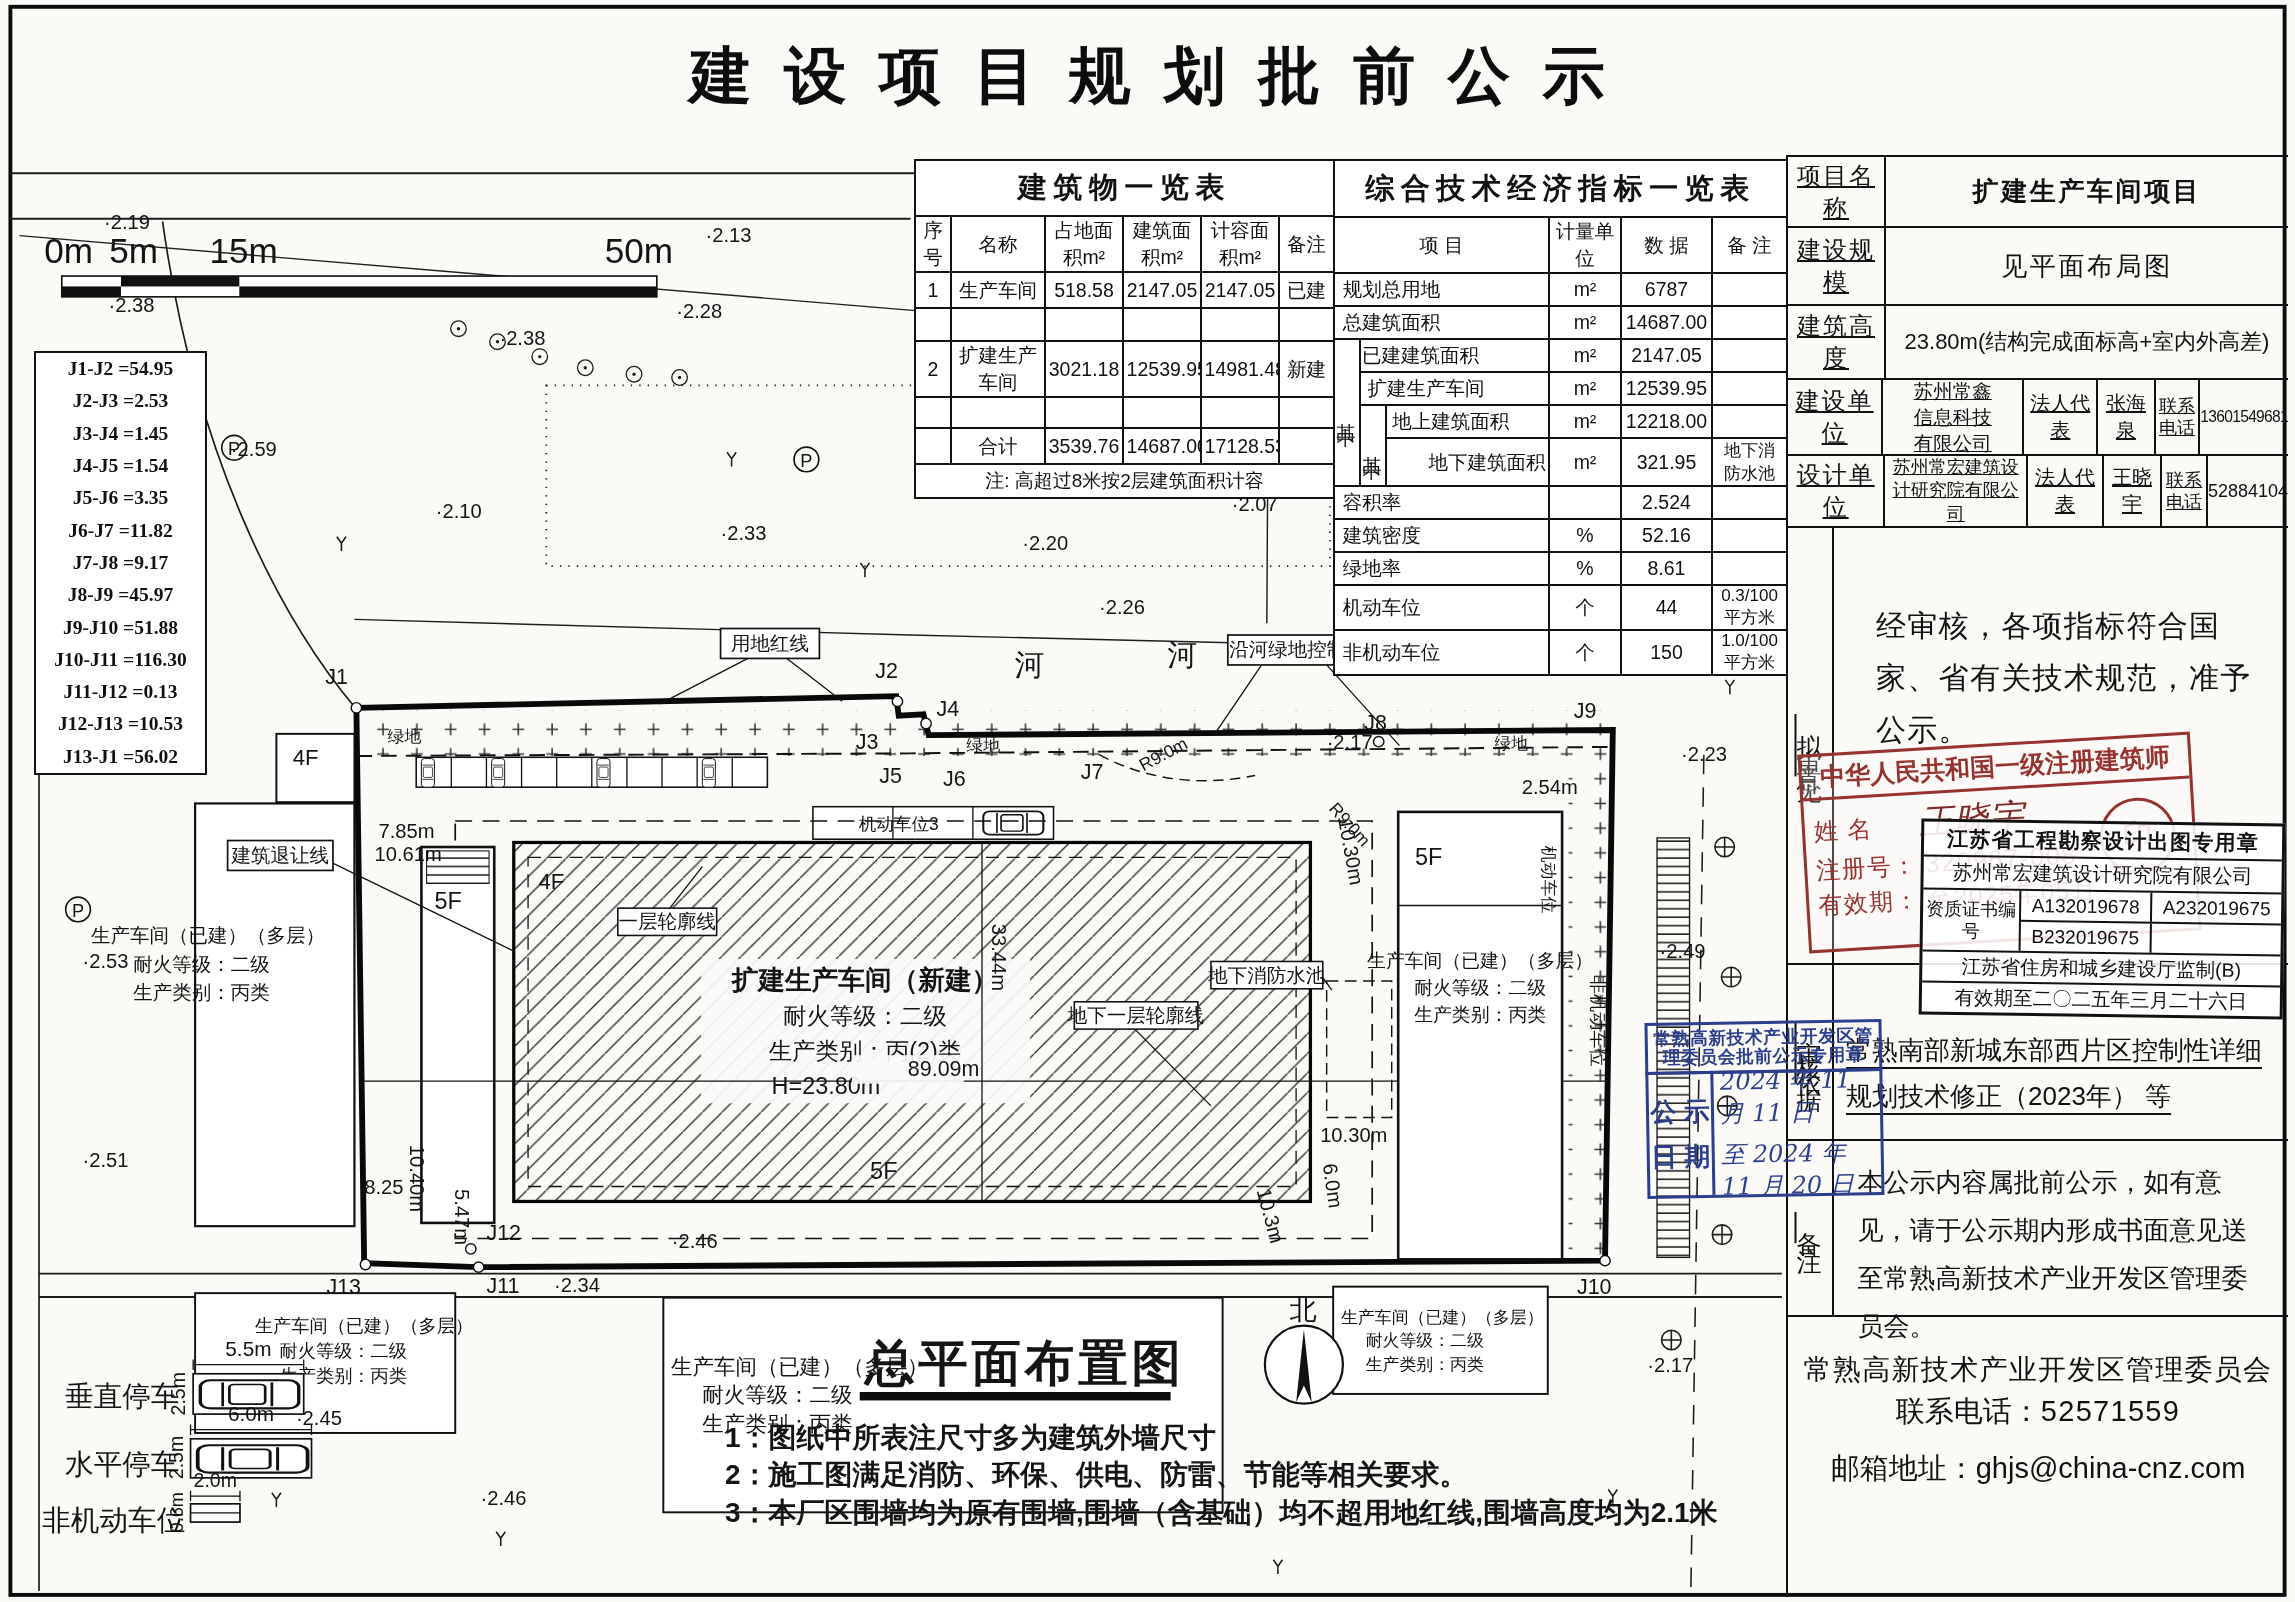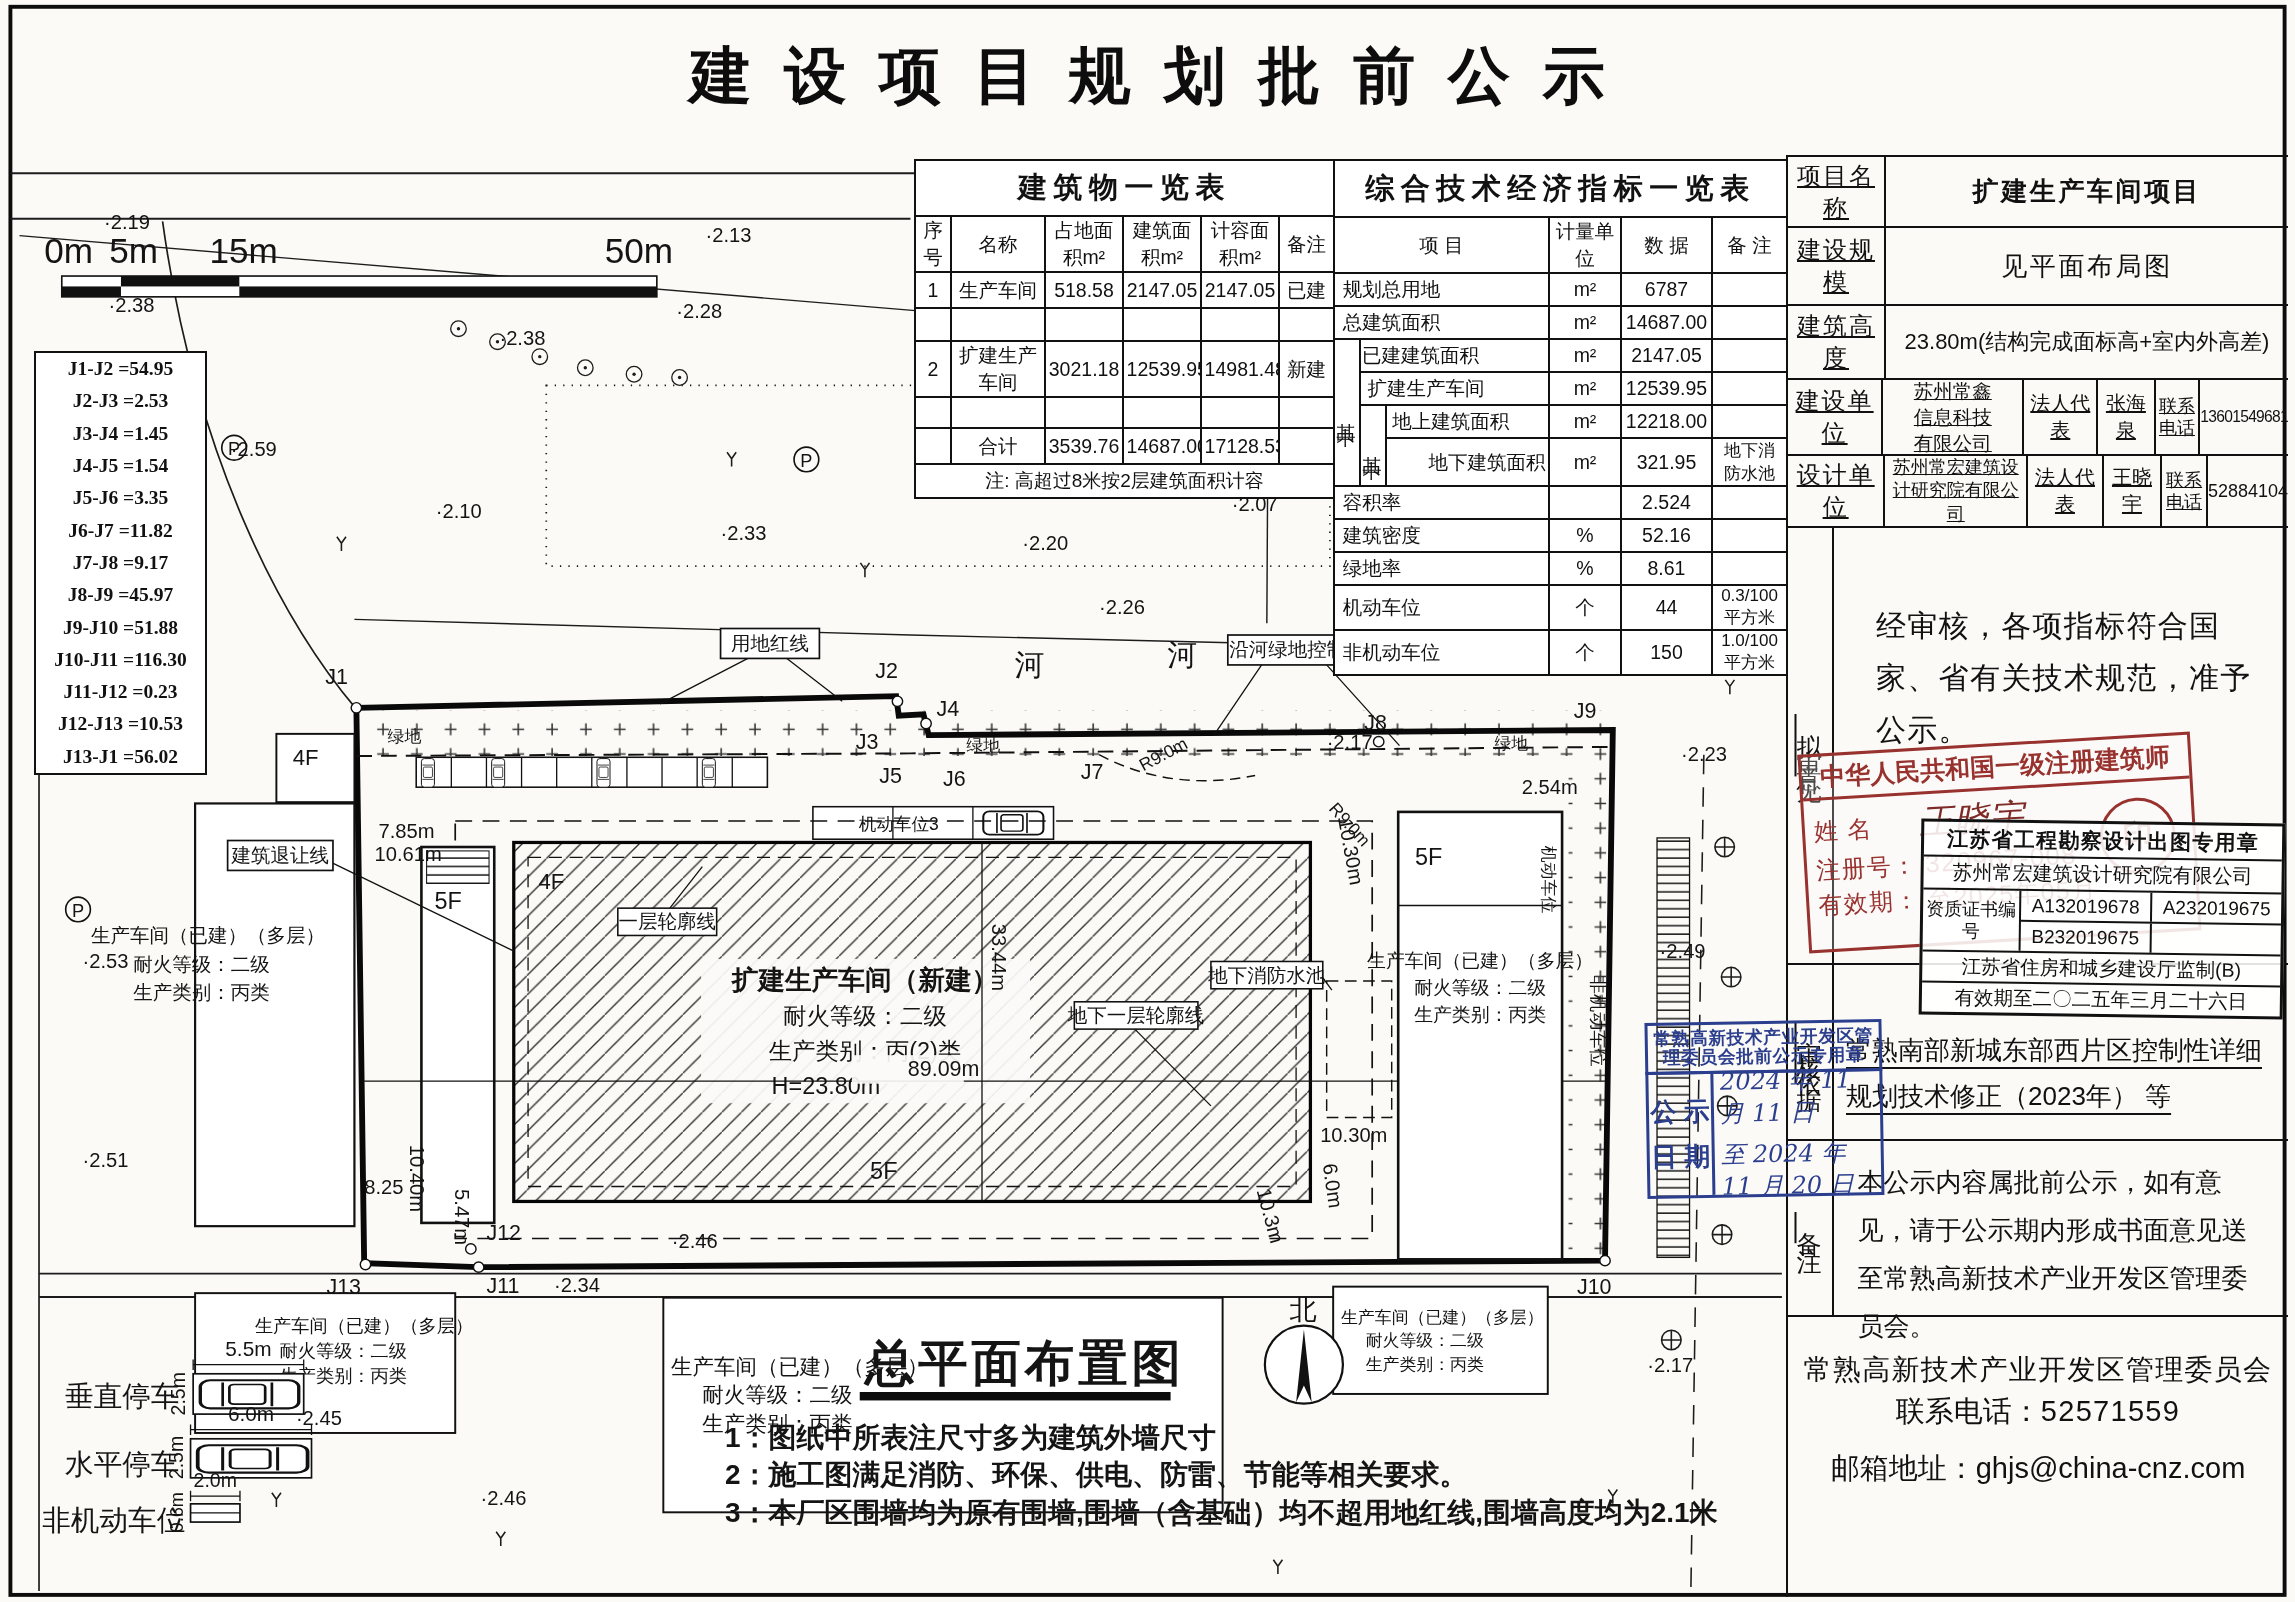--- a/index.html
+++ b/index.html
@@ -385,21 +385,21 @@
   <div>J1-J2 =54.95</div>
   <div>J2-J3 =2.53</div>
   <div>J3-J4 =1.45</div>
   <div>J4-J5 =1.54</div>
   <div>J5-J6 =3.35</div>
   <div>J6-J7 =11.82</div>
   <div>J7-J8 =9.17</div>
   <div>J8-J9 =45.97</div>
   <div>J9-J10 =51.88</div>
   <div>J10-J11 =116.30</div>
-  <div>J11-J12 =0.23</div>
+  <div>J11-J12 =0.13</div>
   <div>J12-J13 =10.53</div>
   <div>J13-J1 =56.02</div>
 </div>
 
 <table class="abs cadtbl" style="left:914px;top:159px;width:420px;">
   <colgroup>
         <col style="width:36px">
         <col style="width:94px">
         <col style="width:78px">
         <col style="width:78px">

